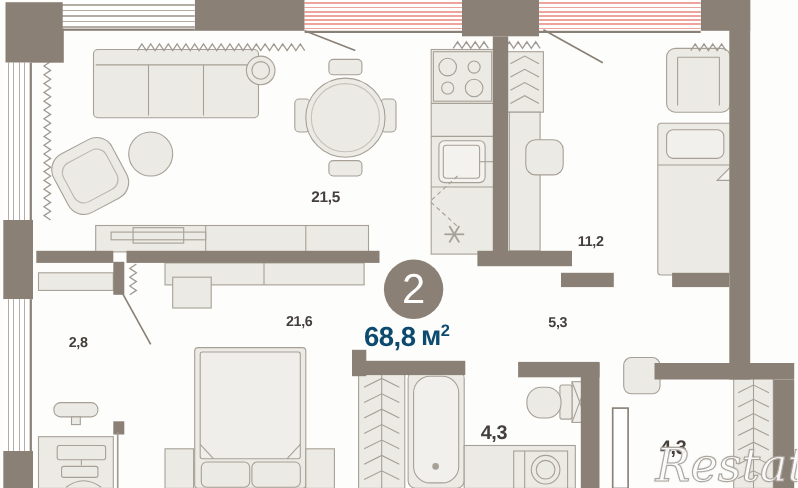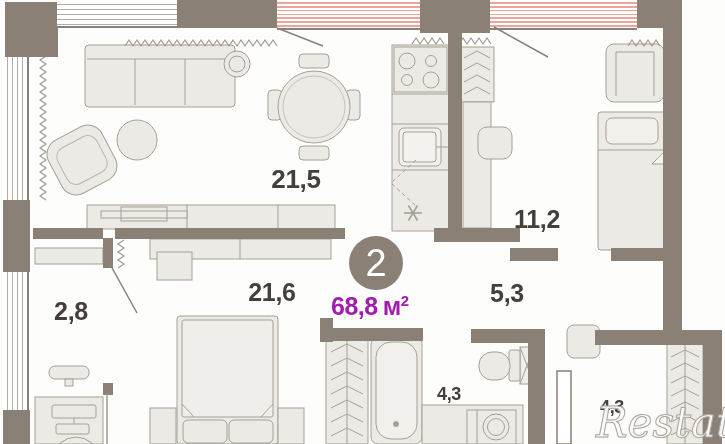--- a/index.html
+++ b/index.html
@@ -8,26 +8,26 @@
   #plan svg{position:absolute;left:0;top:0;}
   .w{position:absolute;background:#8a8076;z-index:2;}
   .win{position:absolute;z-index:2;background:#fff;}
   .win.h{background:repeating-linear-gradient(180deg,#fff 0 4px,#b3ada6 4px 5px);
          border-bottom:2px solid #8a8076;}
   .win.v{background:repeating-linear-gradient(90deg,#fff 0 4px,#b3ada6 4px 5px);
          border-right:2px solid #8a8076;}
   .win.red{background:repeating-linear-gradient(180deg,#fff 0 2.2px,#eda49d 2.2px 3.8px);
          border-bottom:2px solid #8a8076;}
   .rl{position:absolute;transform:translate(-50%,-50%);z-index:4;
-      font-size:25px;font-weight:600;color:#443f3a;letter-spacing:-0.3px;white-space:nowrap;}
+      font-size:13px;font-weight:600;color:#443f3a;letter-spacing:-0.3px;white-space:nowrap;}
   .badge{position:absolute;left:349px;top:236px;width:54px;height:54px;border-radius:50%;
       background:#8a8076;color:#fff;display:flex;align-items:center;justify-content:center;
       font-size:38px;font-weight:500;z-index:4;}
   .area{position:absolute;left:331px;top:292px;z-index:4;font-weight:700;font-size:25px;
-      color:#a21caf;letter-spacing:-0.5px;}
+      color:#0c4a6e;letter-spacing:-0.5px;}
   .area .unit{margin-left:5px;font-weight:600;}
   .area sup{font-size:15px;font-weight:600;}
   .wm{position:absolute;left:596px;top:398px;z-index:6;font-family:"DejaVu Serif",serif;
       font-style:italic;font-size:42px;color:rgba(255,255,255,0.92);
       -webkit-text-stroke:1px #aba59d;text-shadow:0 0 2px rgba(150,144,136,.45);
       white-space:nowrap;}
   .base{z-index:1;} .over{z-index:3;}
 </style>
 </head>
 <body>
@@ -249,21 +249,21 @@
     <g stroke="#8a8076" stroke-width="1.5" fill="none">
       <line x1="277" y1="28" x2="323" y2="46"></line>
       <line x1="494" y1="27" x2="548" y2="57"></line>
       <line x1="111" y1="266" x2="137" y2="313"></line>
       <rect x="557" y="371" width="14" height="73" fill="#ffffff"></rect>
     </g>
     <path d="M124 240 l-6 4 l6 4 l-6 4 l6 4 l-6 4 l6 4 l-6 4" stroke="#a09a92" fill="none" stroke-width="1.2"></path>
     <line x1="107" y1="393" x2="107" y2="444" stroke="#a09a92" stroke-width="1.5"></line>
   </svg>
 
-  <div class="rl" style="left:296px;top:179px;font-size:26px">21,5</div>
+  <div class="rl" style="left:296px;top:179px;font-size:14px">21,5</div>
   <div class="rl" style="left:537px;top:219px">11,2</div>
   <div class="rl" style="left:272px;top:292px">21,6</div>
   <div class="rl" style="left:71px;top:311px">2,8</div>
   <div class="rl" style="left:507px;top:293px">5,3</div>
   <div class="rl" style="left:449px;top:394px;font-size:18px">4,3</div>
   <div class="rl" style="left:612px;top:407px;font-size:18px">4,3</div>
 
   <div class="badge">
     <span>2</span>
   </div>

